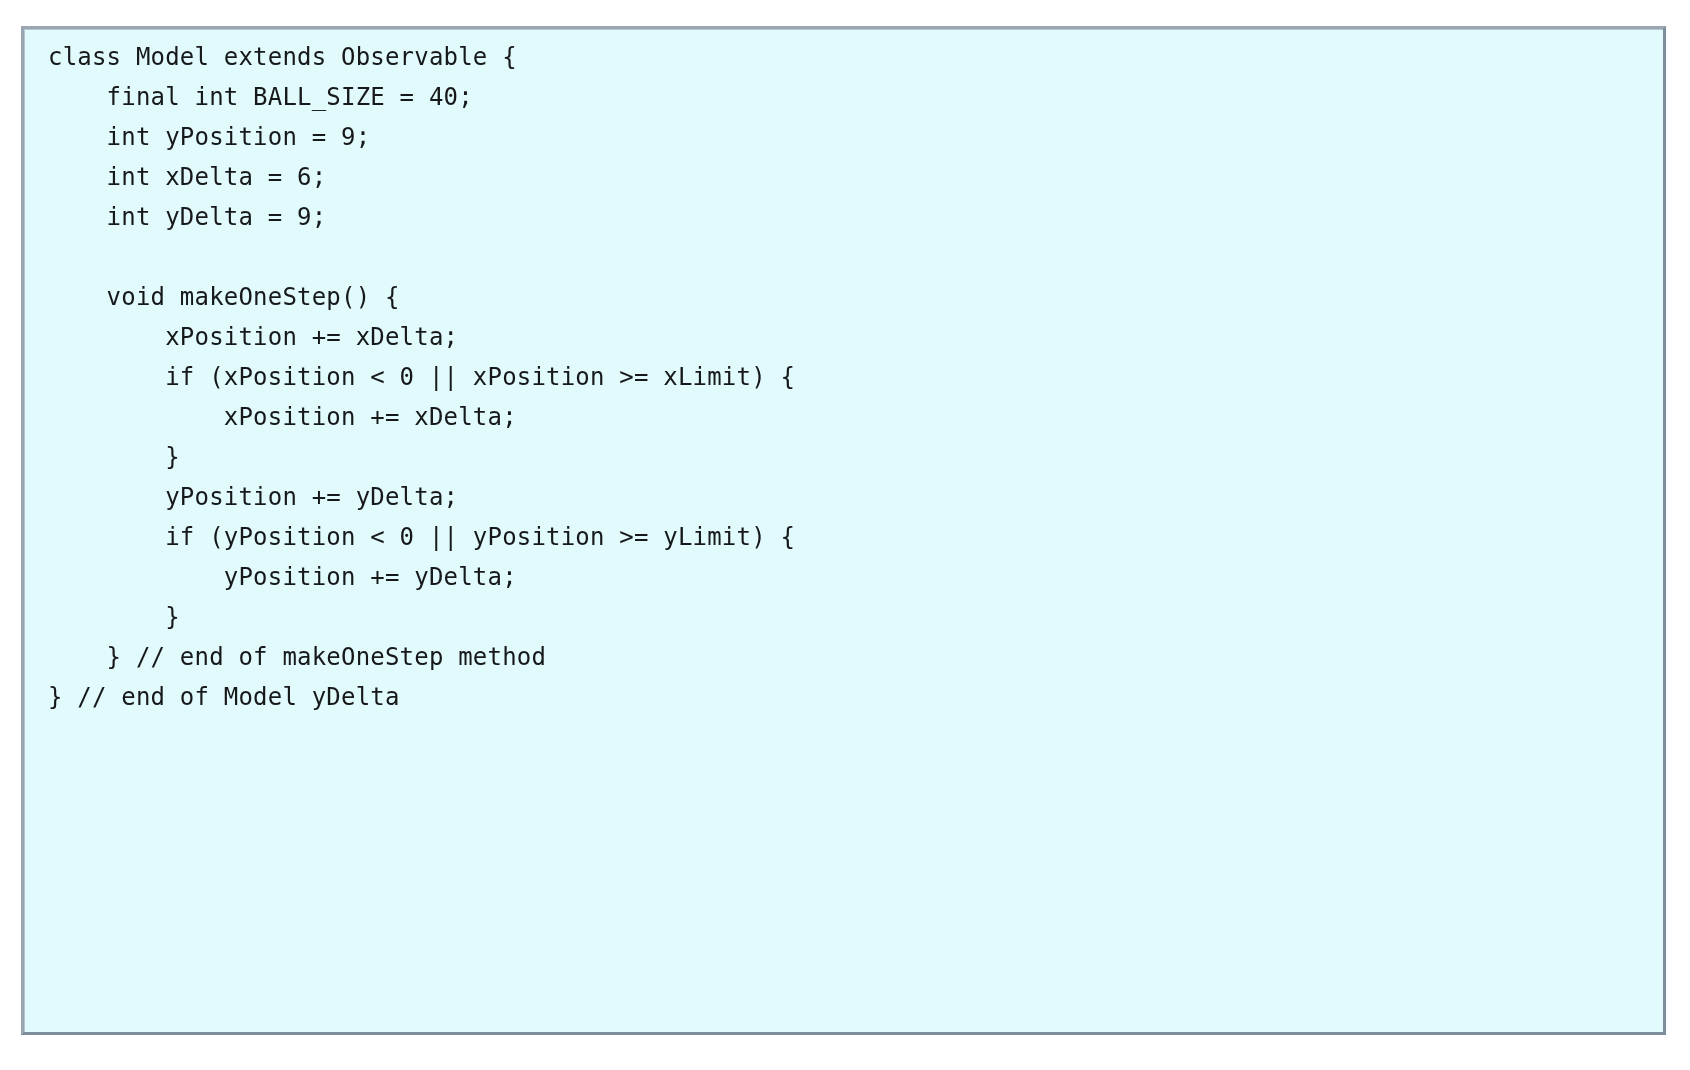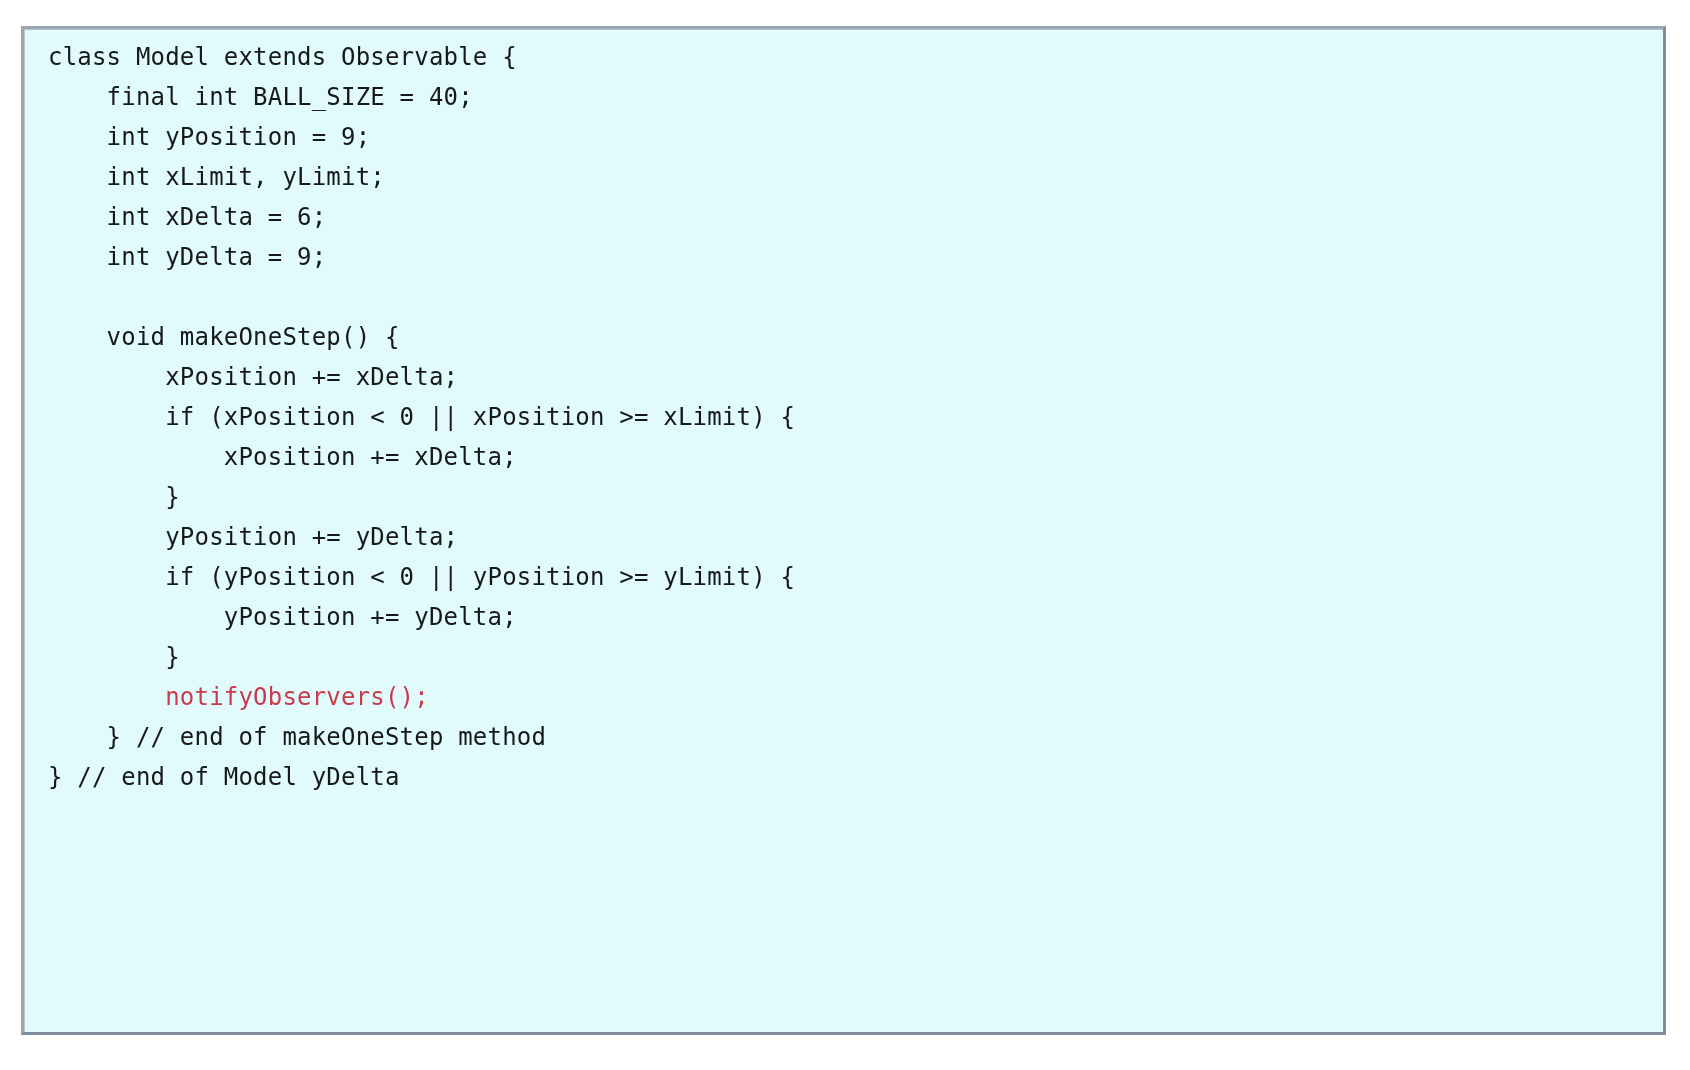--- a/index.html
+++ b/index.html
@@ -70,32 +70,30 @@
 <body>
 
 <div id="page-root">
 
   <div class="code-box">
     <div class="code-inner">
 
     <div class="code-line">class Model extends Observable {</div>
         <div class="code-line">    final int BALL_SIZE = 40;</div>
         <div class="code-line">    int yPosition = 9;</div>
-        <div class="code-line">    int xLimit, yLimit;</div>
         <div class="code-line">    int xDelta = 6;</div>
         <div class="code-line">    int yDelta = 9;</div>
         <div class="code-line blank"></div>
         <div class="code-line">    void makeOneStep() {</div>
         <div class="code-line">        xPosition += xDelta;</div>
         <div class="code-line">        if (xPosition &lt; 0 || xPosition &gt;= xLimit) {</div>
         <div class="code-line">            xPosition += xDelta;</div>
         <div class="code-line">        }</div>
         <div class="code-line">        yPosition += yDelta;</div>
         <div class="code-line">        if (yPosition &lt; 0 || yPosition &gt;= yLimit) {</div>
         <div class="code-line">            yPosition += yDelta;</div>
         <div class="code-line">        }</div>
-        <div class="code-line accent">        notifyObservers();</div>
         <div class="code-line">    } // end of makeOneStep method</div>
         <div class="code-line">} // end of Model yDelta</div>
       </div>
   </div>
 
 </div>
 
 </body></html>

